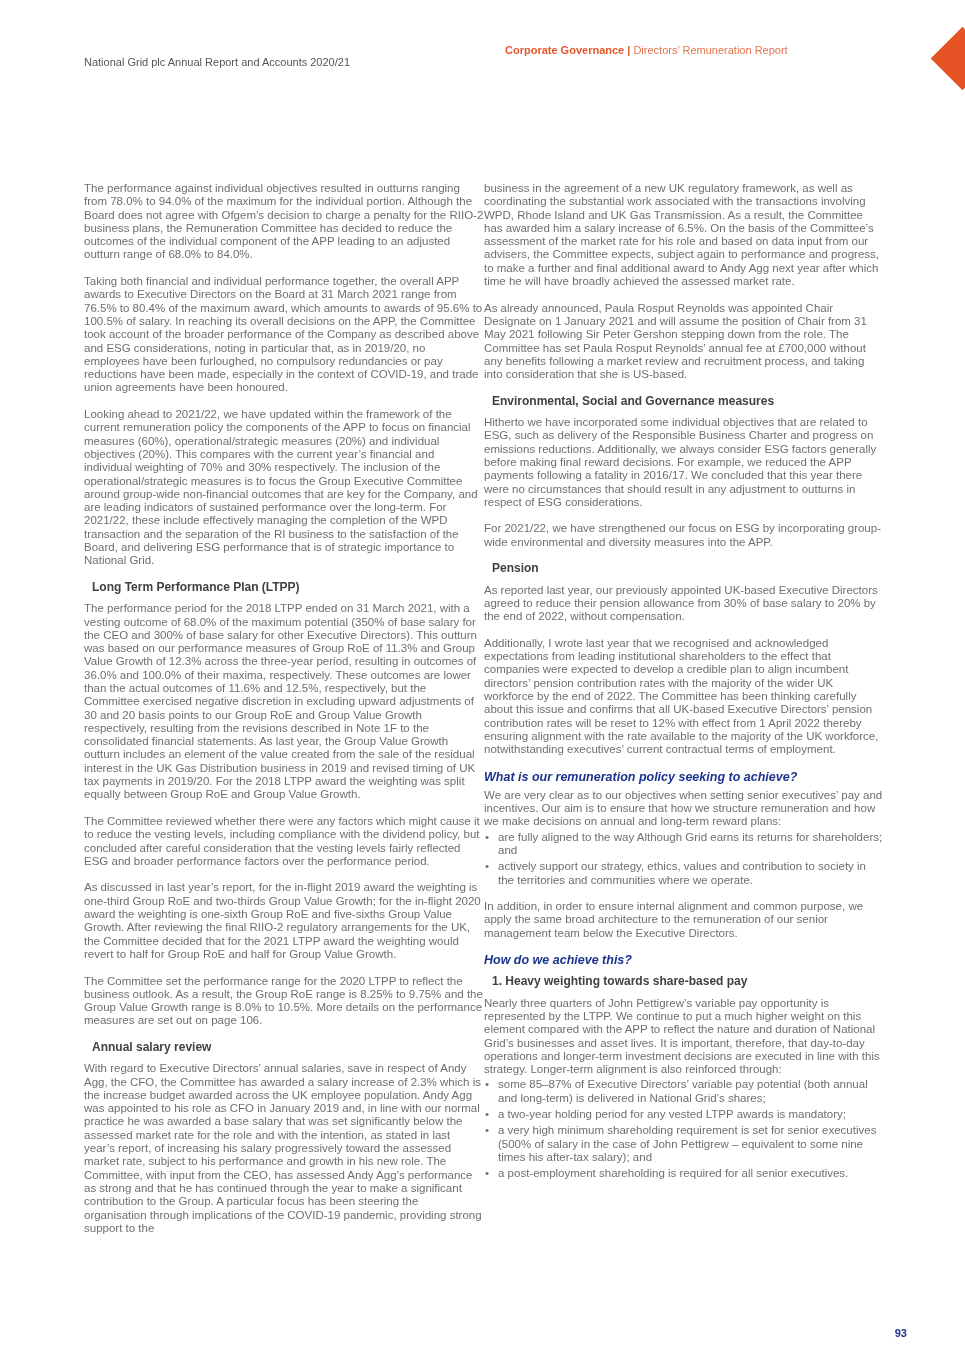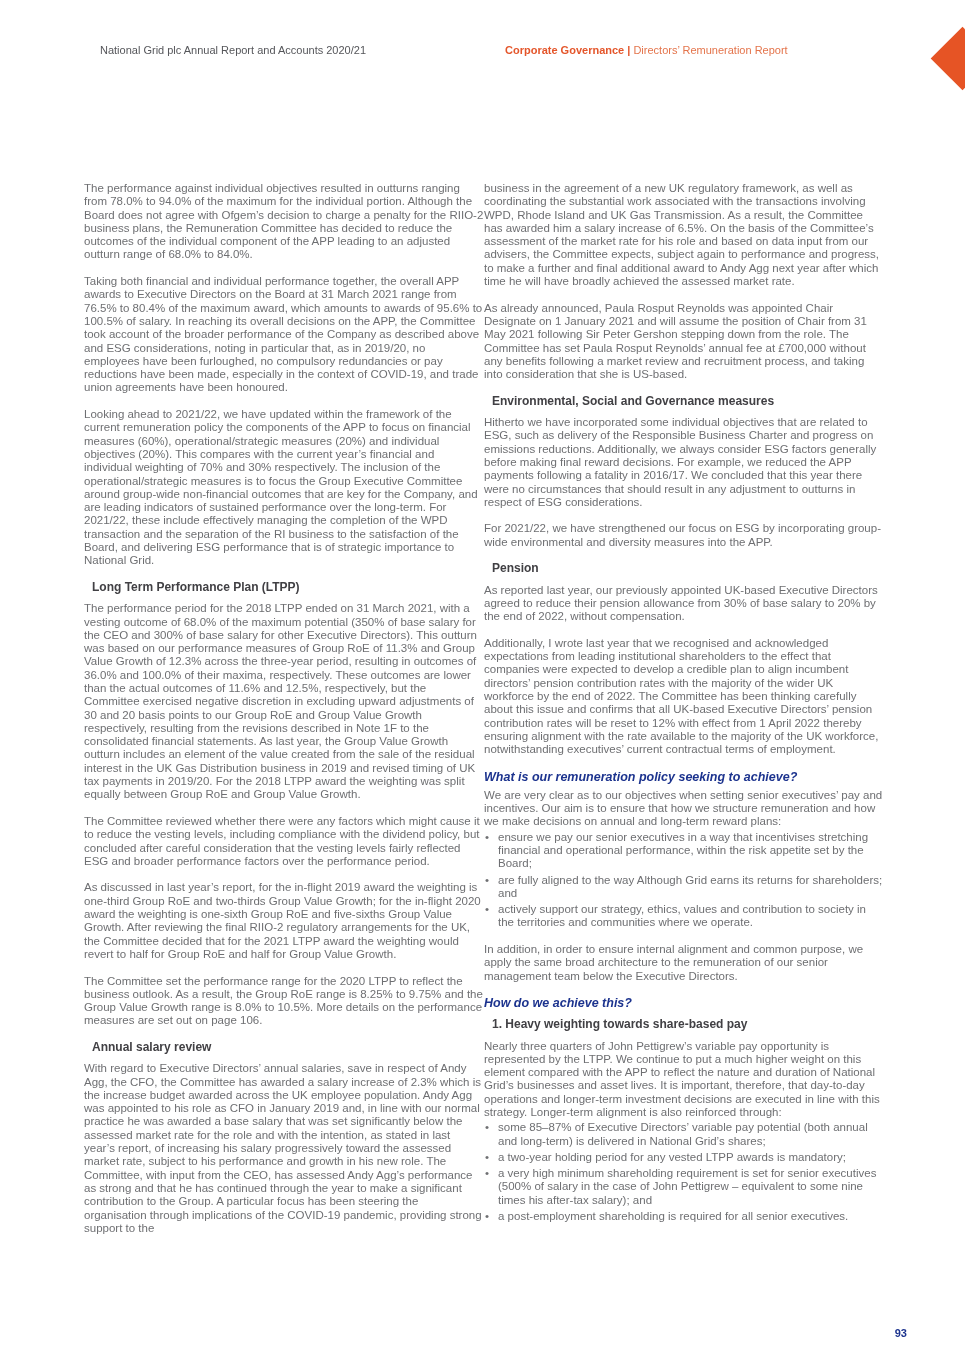--- a/index.html
+++ b/index.html
@@ -9,21 +9,21 @@
     width:965px;height:1365px;
     background:#ffffff;
     overflow:hidden;
     font-family:"Liberation Sans", sans-serif;
   }
   
   .header{
     position:absolute;left:84px;top:44px;right:60px;
     font-size:11px;line-height:13px;color:#55565a;
   }
-  .header-left{position:absolute;left:0;top:0;margin-left:16px;}
+  .header-left{position:absolute;left:0;top:12px;}
   .header-right{position:absolute;left:421px;top:0;white-space:nowrap;}
   .header-section{color:#e4562b;font-weight:bold;}
   .header-sep{color:#e4562b;font-weight:bold;}
   .header-subsection{color:#e4744b;}
   .corner-arrow{
     position:absolute;left:940px;top:36px;
     width:45px;height:45px;background:#e65425;
     transform:rotate(45deg);
   }
   
@@ -95,21 +95,20 @@
         <p class="para">As already announced, Paula Rosput Reynolds was appointed Chair Designate on 1 January 2021 and will assume the position of Chair from 31 May 2021 following Sir Peter Gershon stepping down from the role. The Committee has set Paula Rosput Reynolds’ annual fee at £700,000 without any benefits following a market review and recruitment process, and taking into consideration that she is US-based.</p>
         <h3 class="sec-heading">Environmental, Social and Governance measures</h3>
         <p class="para">Hitherto we have incorporated some individual objectives that are related to ESG, such as delivery of the Responsible Business Charter and progress on emissions reductions. Additionally, we always consider ESG factors generally before making final reward decisions. For example, we reduced the APP payments following a fatality in 2016/17. We concluded that this year there were no circumstances that should result in any adjustment to outturns in respect of ESG considerations.</p>
         <p class="para">For 2021/22, we have strengthened our focus on ESG by incorporating group-wide environmental and diversity measures into the APP.</p>
         <h3 class="sec-heading">Pension</h3>
         <p class="para">As reported last year, our previously appointed UK-based Executive Directors agreed to reduce their pension allowance from 30% of base salary to 20% by the end of 2022, without compensation.</p>
         <p class="para">Additionally, I wrote last year that we recognised and acknowledged expectations from leading institutional shareholders to the effect that companies were expected to develop a credible plan to align incumbent directors’ pension contribution rates with the majority of the wider UK workforce by the end of 2022. The Committee has been thinking carefully about this issue and confirms that all UK-based Executive Directors’ pension contribution rates will be reset to 12% with effect from 1 April 2022 thereby ensuring alignment with the rate available to the majority of the UK workforce, notwithstanding executives’ current contractual terms of employment.</p>
         <h3 class="blue-heading">What is our remuneration policy seeking to achieve?</h3>
         <p class="para tight">We are very clear as to our objectives when setting senior executives’ pay and incentives. Our aim is to ensure that how we structure remuneration and how we make decisions on annual and long-term reward plans:</p>
         <ul class="bullets">
-          <li>ensure we pay our senior executives in a way that incentivises stretching financial and operational performance, within the risk appetite set by the Board;</li>
           <li>are fully aligned to the way Although Grid earns its returns for shareholders; and</li>
           <li>actively support our strategy, ethics, values and contribution to society in the territories and communities where we operate.</li>
         </ul>
         <p class="para">In addition, in order to ensure internal alignment and common purpose, we apply the same broad architecture to the remuneration of our senior management team below the Executive Directors.</p>
         <h3 class="blue-heading">How do we achieve this?</h3>
         <h3 class="sec-heading">1. Heavy weighting towards share-based pay</h3>
         <p class="para tight">Nearly three quarters of John Pettigrew’s variable pay opportunity is represented by the LTPP. We continue to put a much higher weight on this element compared with the APP to reflect the nature and duration of National Grid’s businesses and asset lives. It is important, therefore, that day-to-day operations and longer-term investment decisions are executed in line with this strategy. Longer-term alignment is also reinforced through:</p>
         <ul class="bullets">
           <li>some 85–87% of Executive Directors’ variable pay potential (both annual and long-term) is delivered in National Grid’s shares;</li>
           <li>a two-year holding period for any vested LTPP awards is mandatory;</li>

